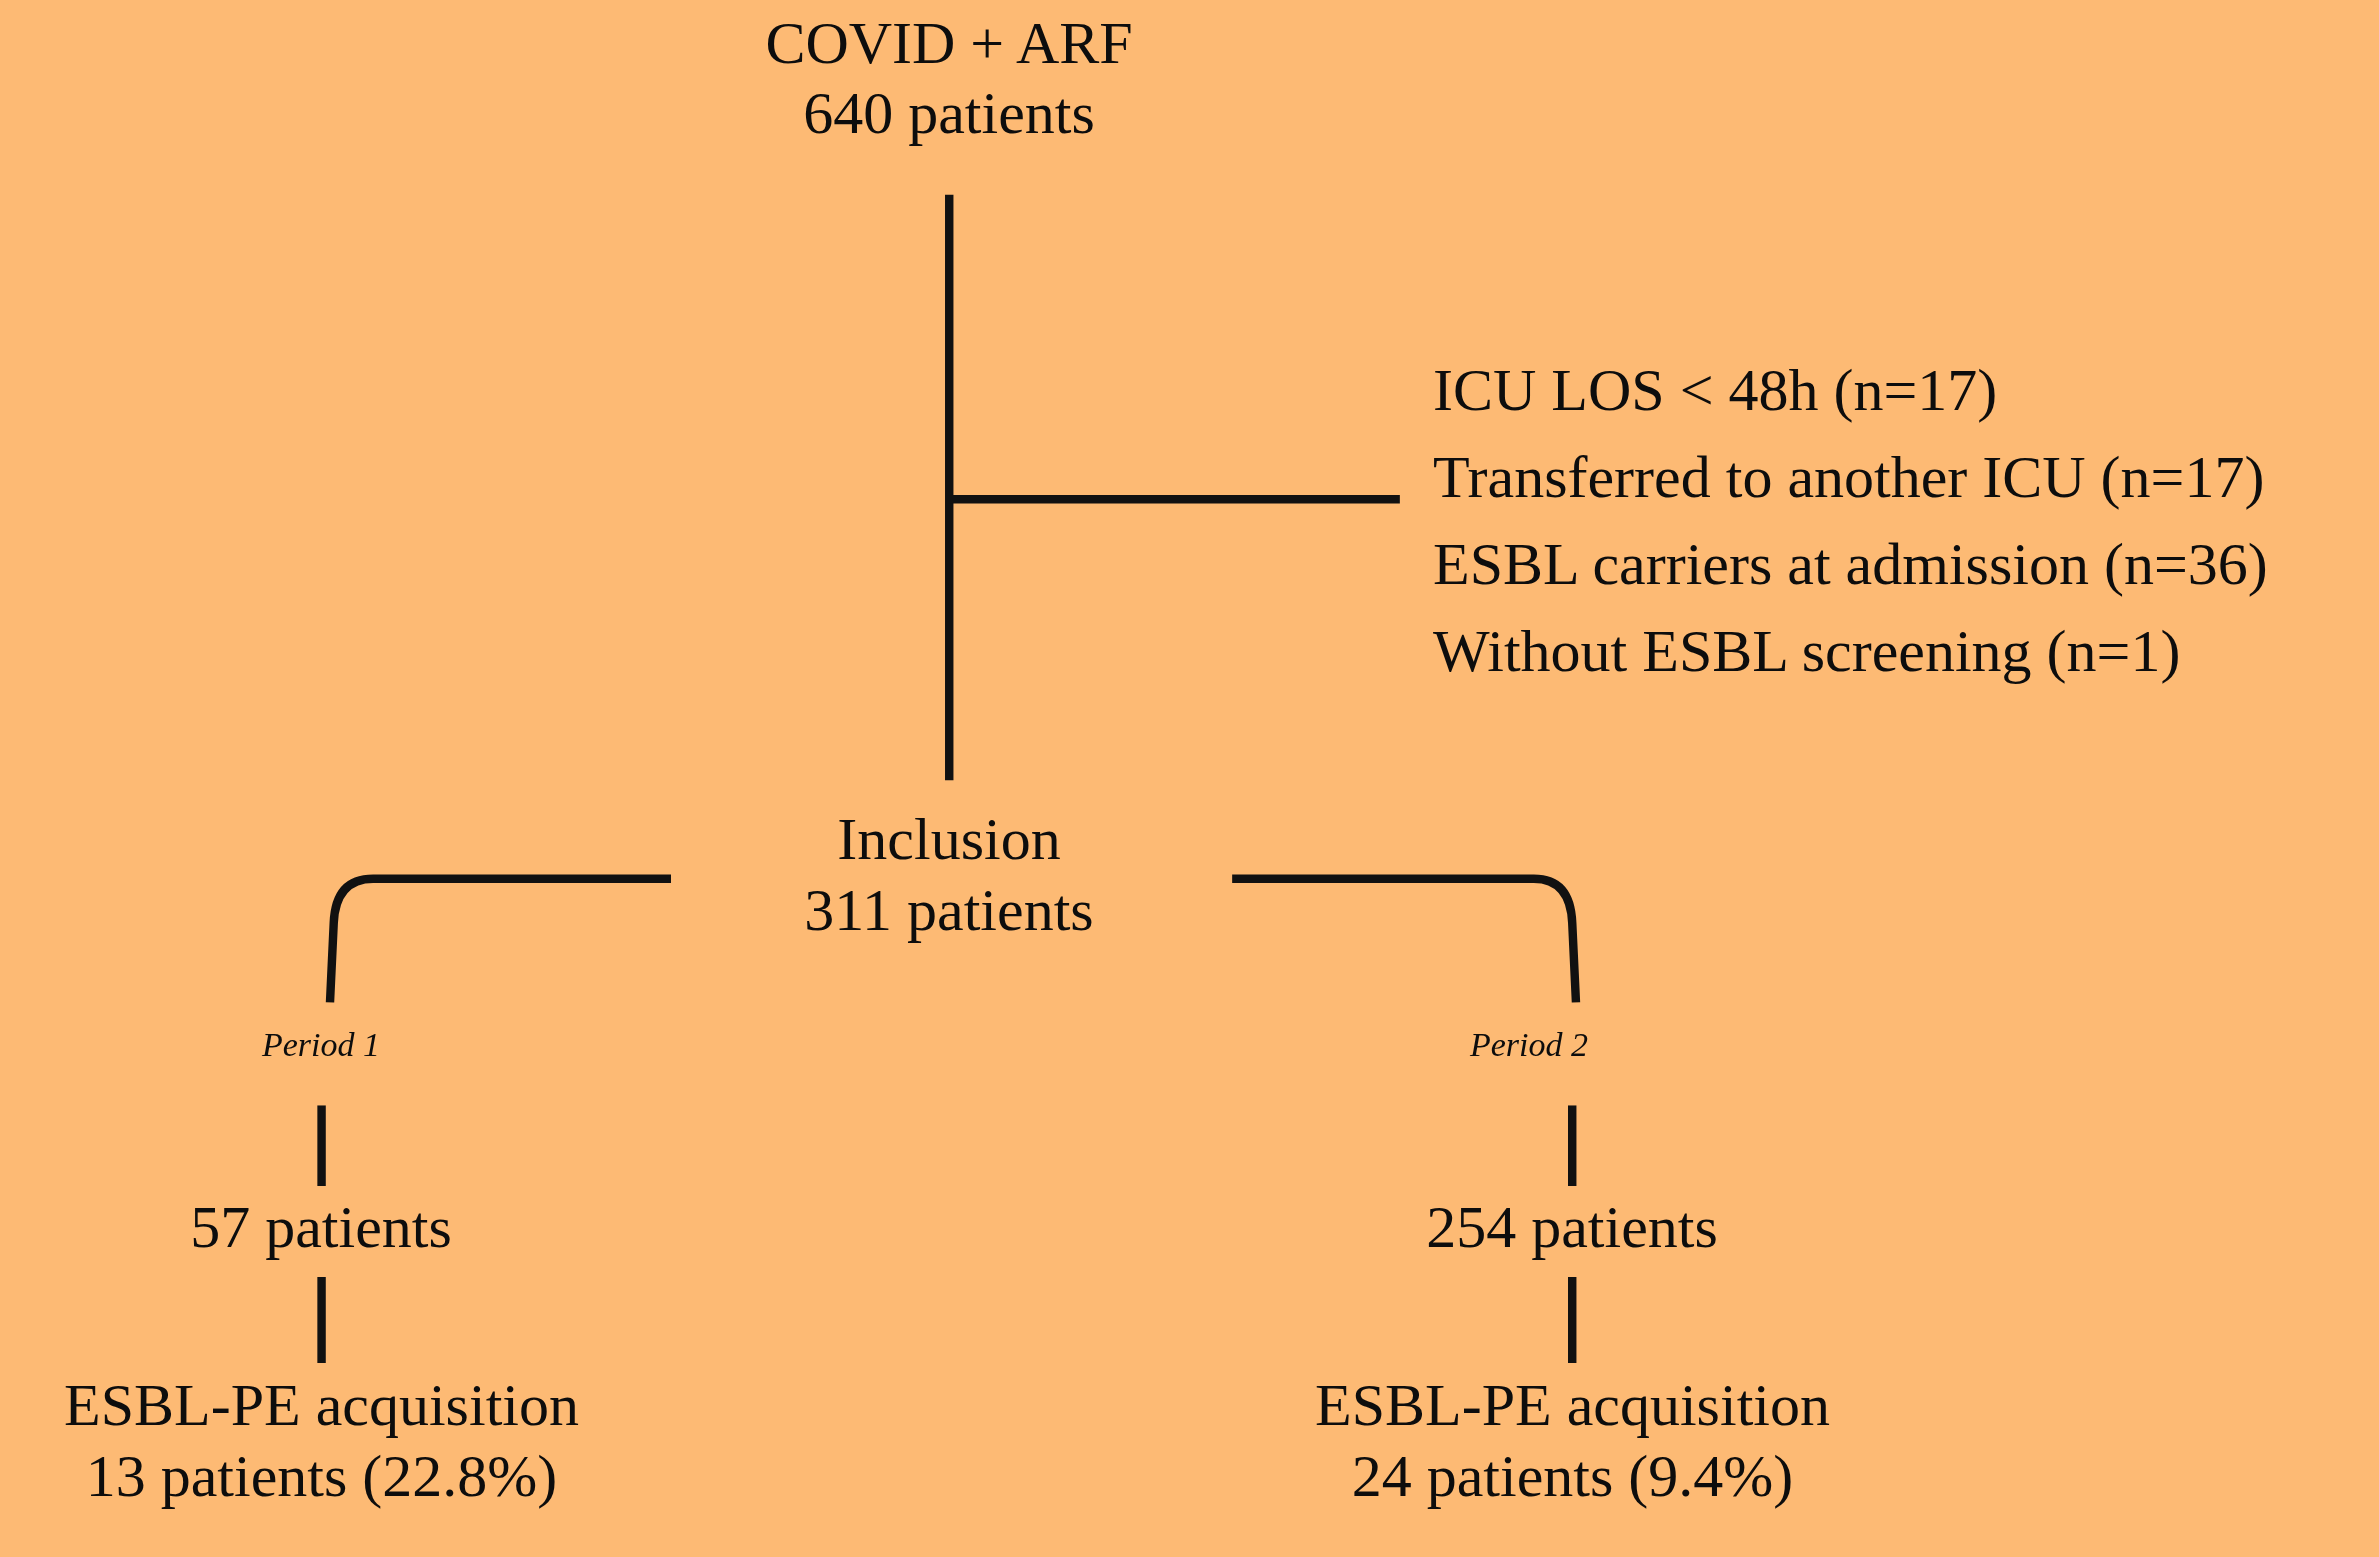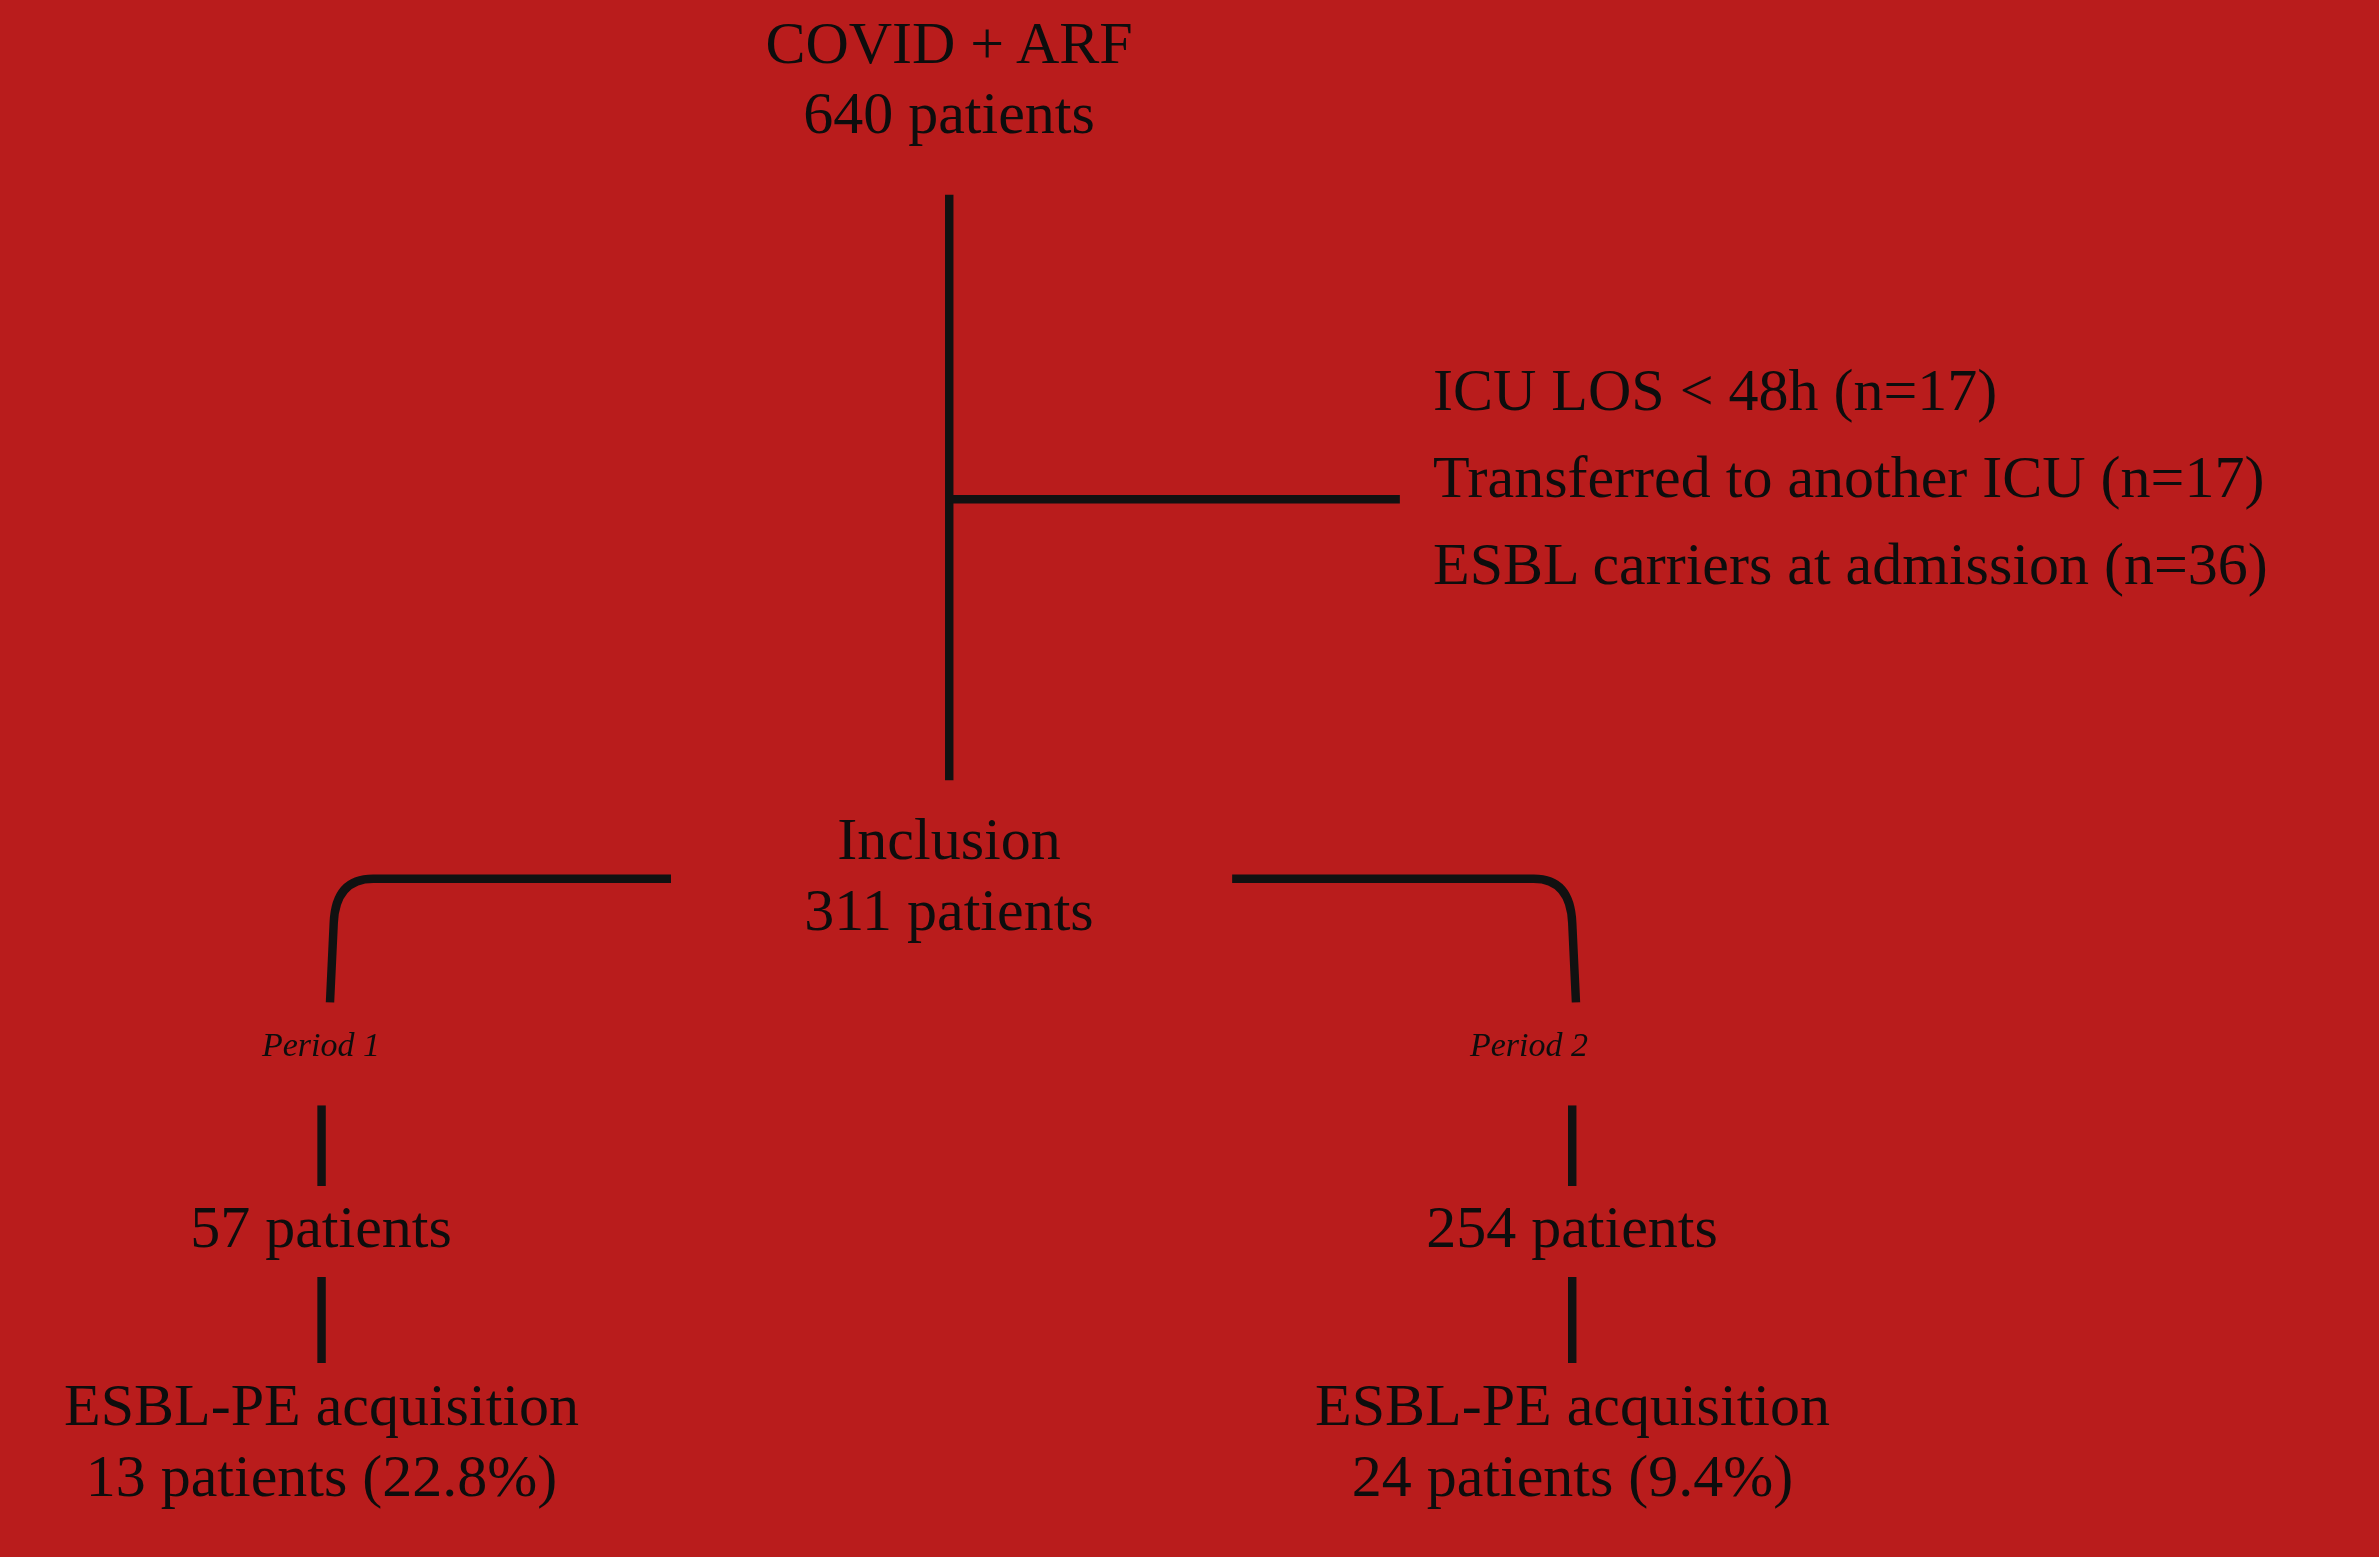--- a/index.html
+++ b/index.html
@@ -4,21 +4,21 @@
 <style>
   html, body {
     margin: 0;
     padding: 0;
     background: #ffffff;
   }
   #canvas {
     position: relative;
     width: 2380px;
     height: 1557px;
-    background: #b91c1c;
+    background: #fdba74;
     font-family: "Liberation Serif", "DejaVu Serif", serif;
     color: #0d0d0d;
     overflow: hidden;
   }
   .node {
     position: absolute;
     text-align: center;
     line-height: 1.18;
     font-size: 60px;
     white-space: nowrap;
@@ -85,20 +85,21 @@
 
   <div class="node" style="left:574px; top:7.5px; width:750px;">
     <span class="line">COVID + ARF</span>
     <span class="line">640 patients</span>
   </div>
 
   <div class="excl" style="left:1433px; top:347px; width:946px;">
     <span class="line">ICU LOS &lt; 48h (n=17)</span>
     <span class="line">Transferred to another ICU (n=17)</span>
     <span class="line">ESBL carriers at admission (n=36)</span>
+    <span class="line">Without ESBL screening (n=1)</span>
   </div>
 
   <div class="node" style="left:574px; top:804px; width:750px;">
     <span class="line">Inclusion</span>
     <span class="line">311 patients</span>
   </div>
 
   <div class="period" style="left:40px; top:1026px; width:562px;">
     <span>Period 1</span>
   </div>

